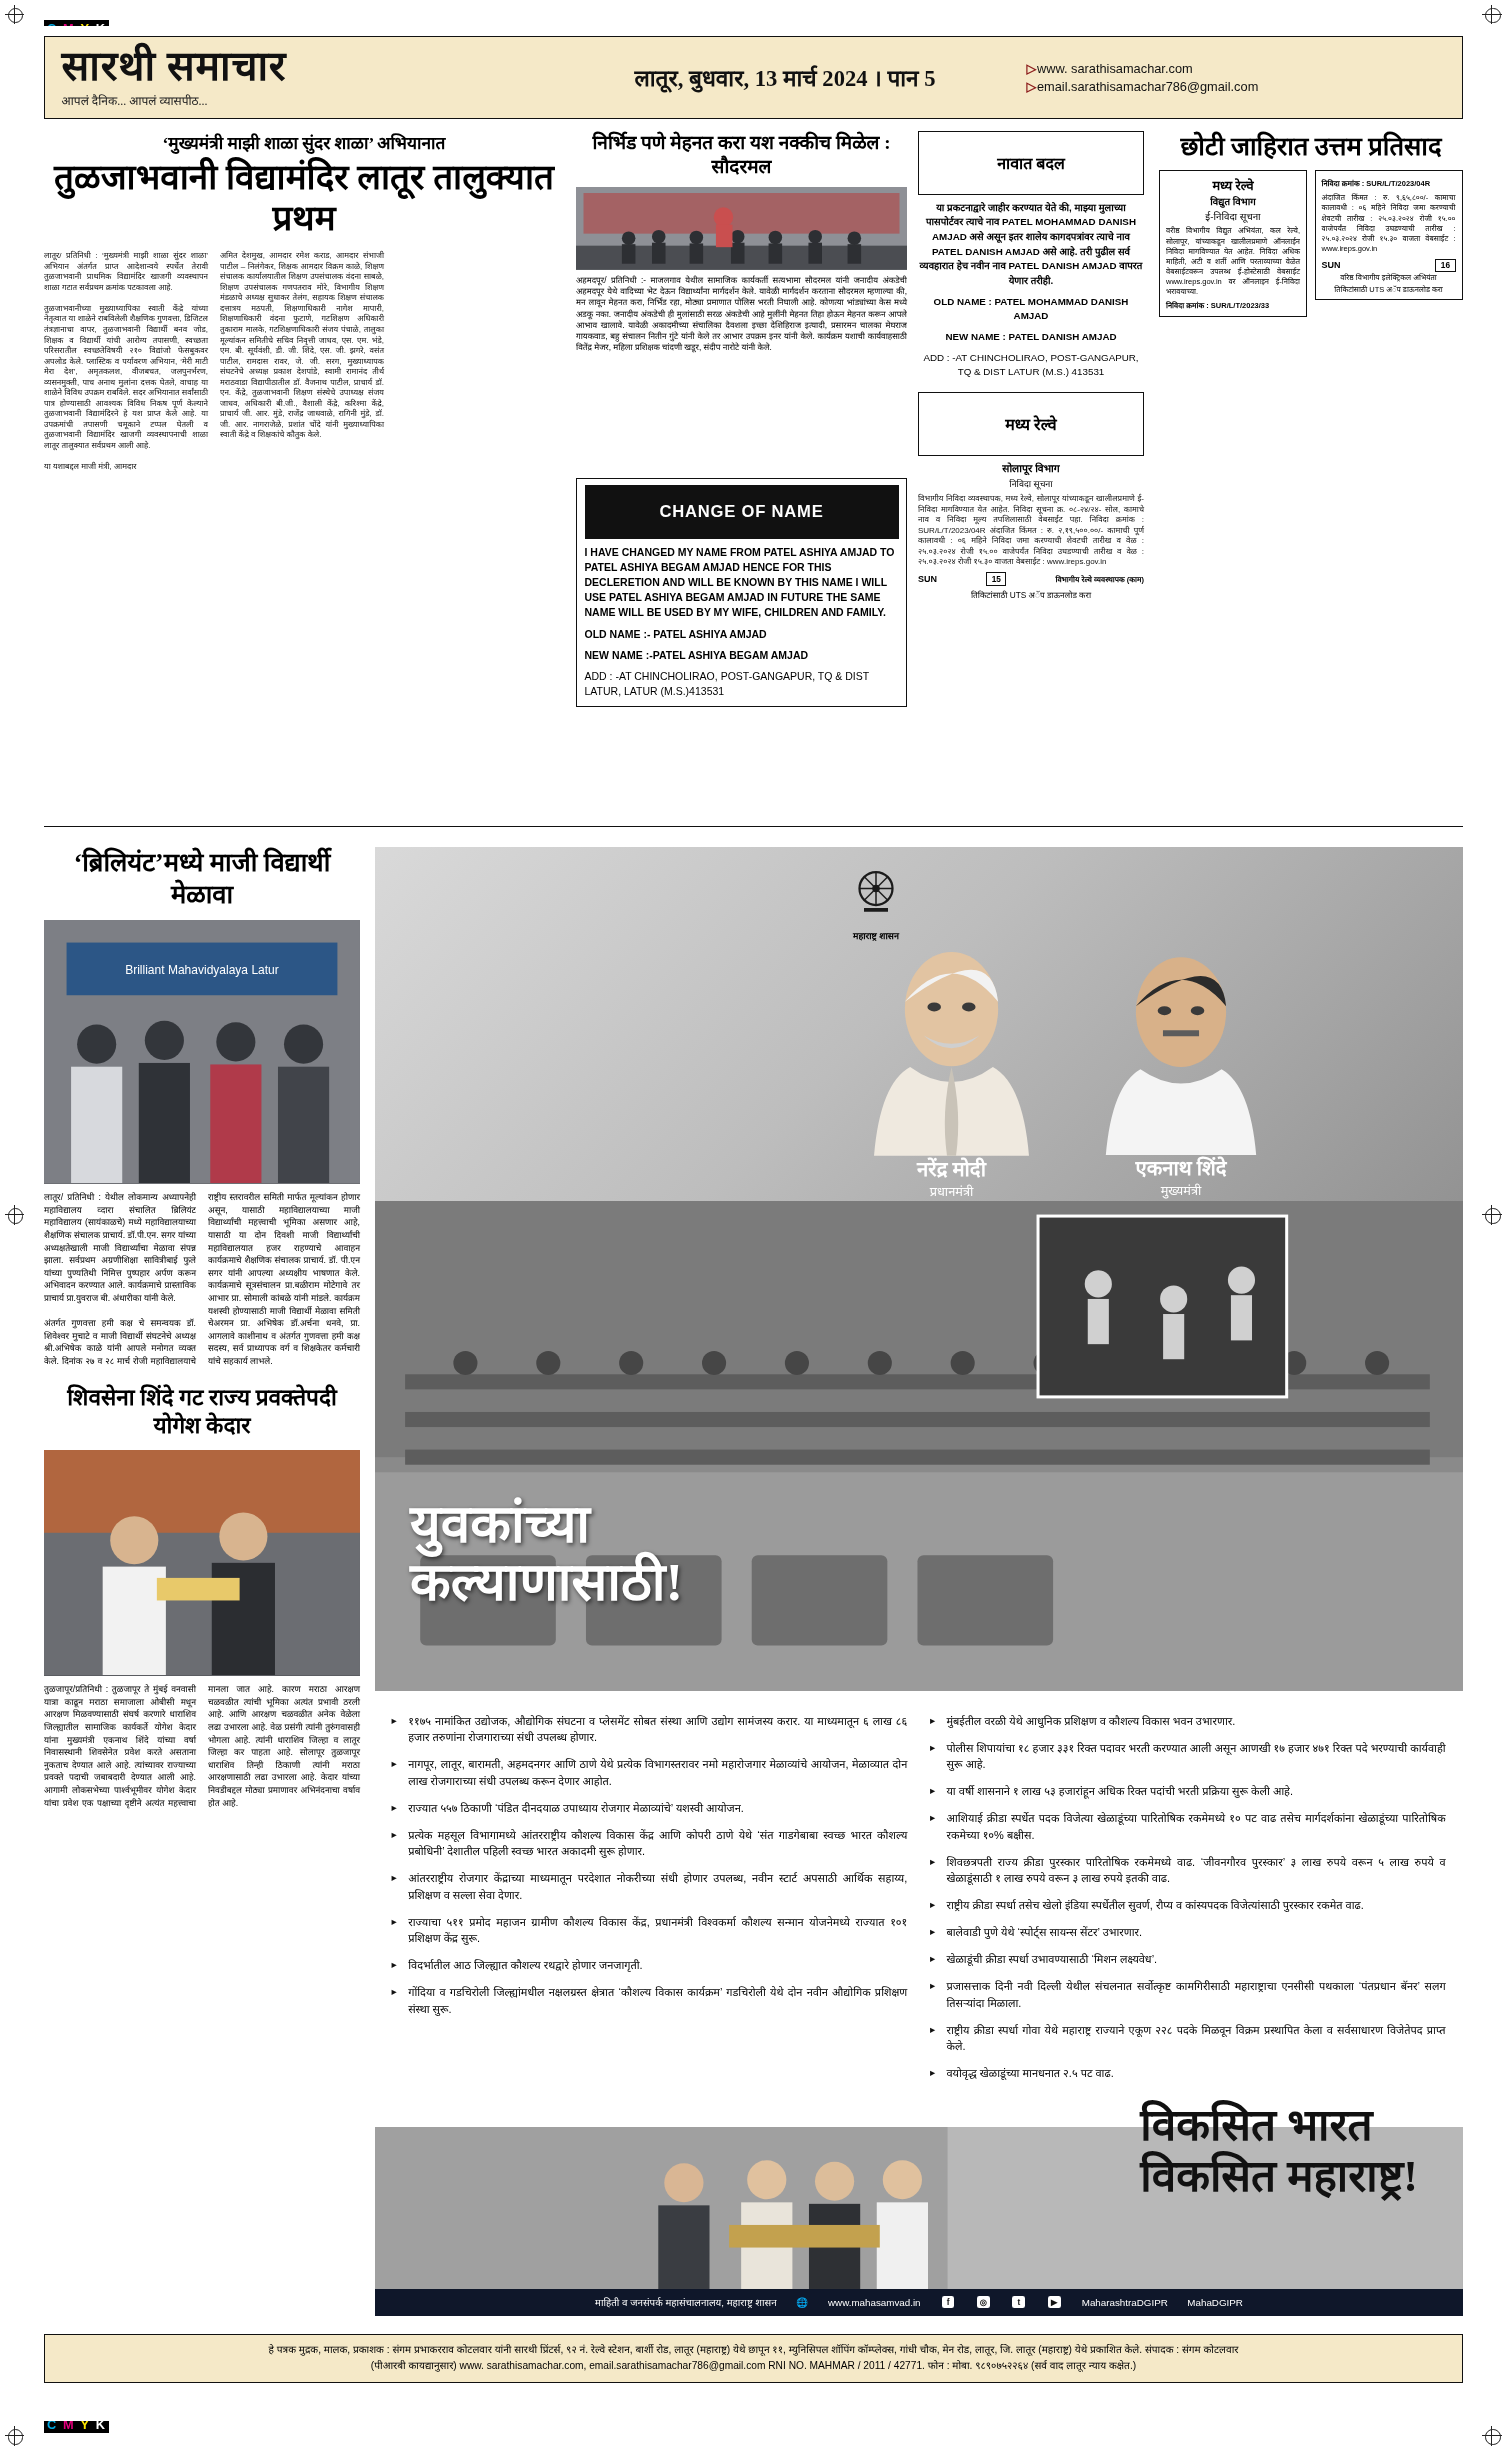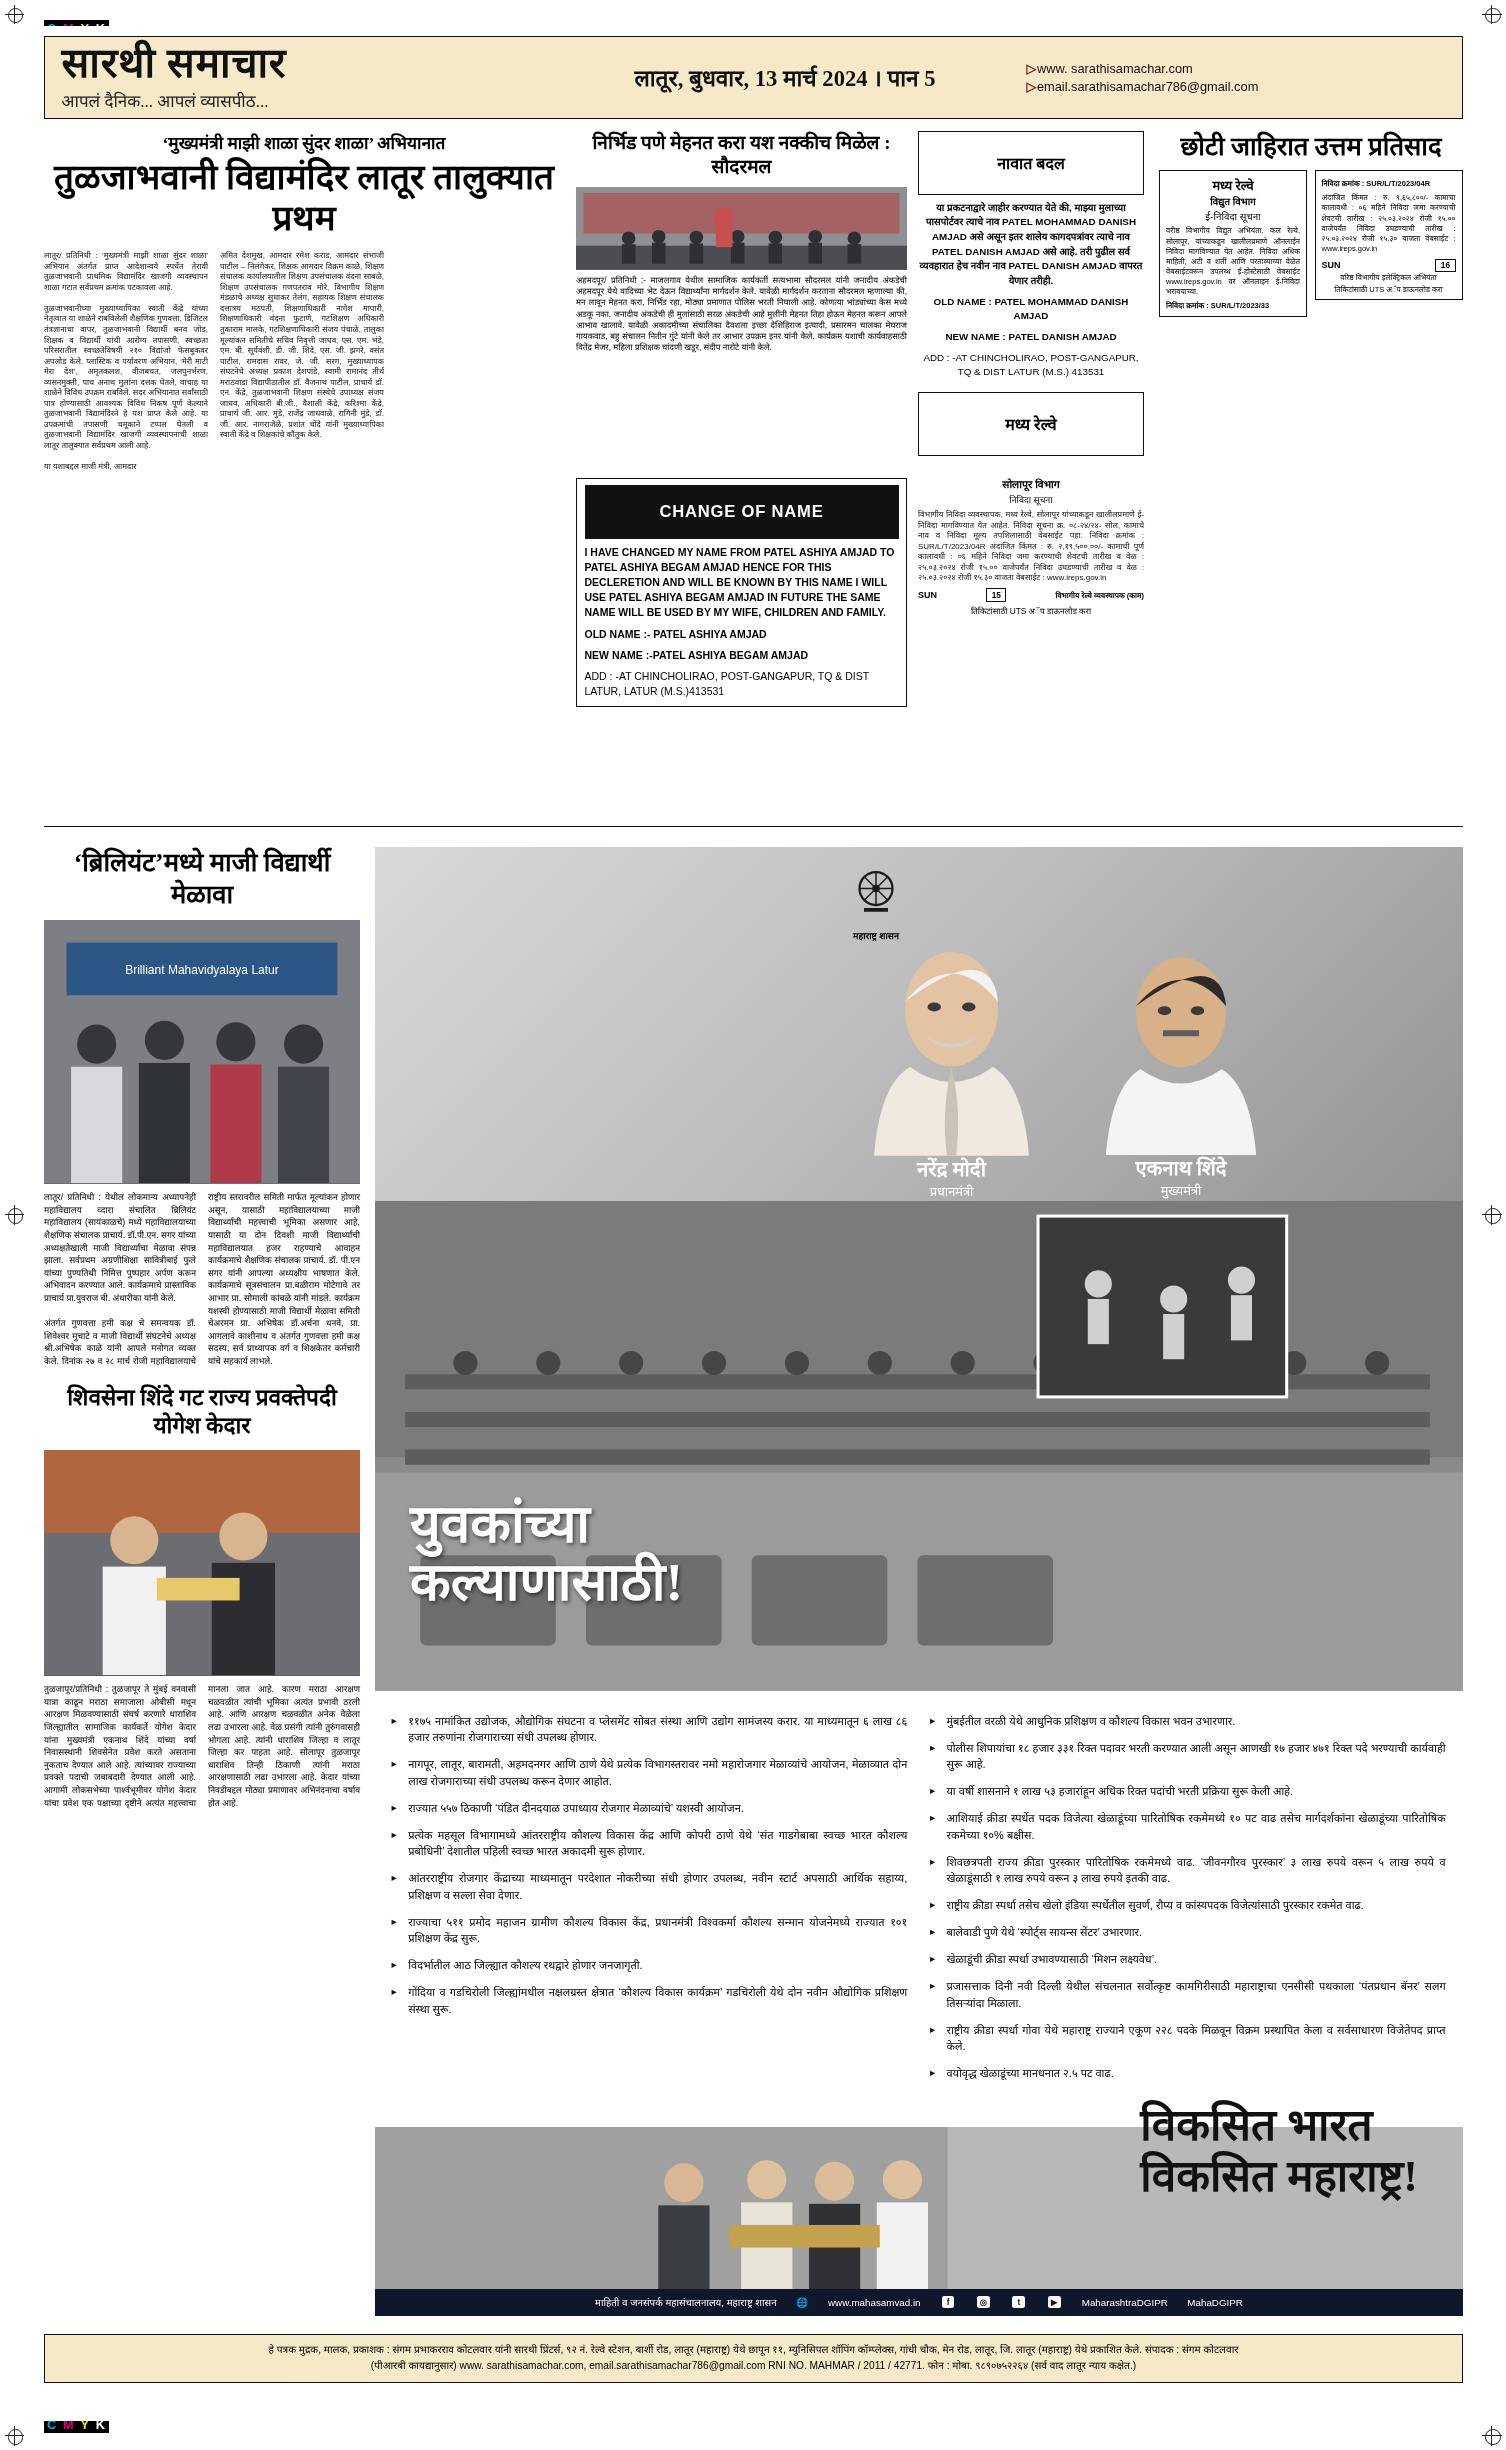--- a/index.html
+++ b/index.html
@@ -20,21 +20,21 @@
   .cmyk .m1{color:#e5007d;background:#000;}
   .cmyk .y1{color:#ffe800;background:#000;}
   .cmyk .k1{color:#ffffff;background:#000;}
 
   .sheet{position:absolute;left:29px;top:25.6px;width:1449px;height:2395px;background:#fff;}
 
   
   .masthead{position:absolute;left:15px;top:10.5px;width:1419px;height:83px;background:#f5e9c8;border:1.5px solid #111;box-sizing:border-box;display:flex;align-items:center;}
   .mast-left{width:482px;padding-left:16.6px;}
   .mast-title{font-family:"Liberation Serif",serif;font-size:41px;font-weight:bold;color:#111;letter-spacing:0.8px;line-height:1;}
-  .mast-sub{font-size:17px;color:#222;margin-top:4.5px;font-family:"Liberation Serif",serif;}
+  .mast-sub{font-size:12px;color:#222;margin-top:4.5px;font-family:"Liberation Serif",serif;}
   .mast-mid{flex:1;text-align:center;font-family:"Liberation Serif",serif;font-size:22.6px;font-weight:bold;color:#111;}
   .mast-right{width:422px;padding-right:13.6px;font-size:12.8px;color:#111;text-align:left;}
   .mast-right div{margin:3.8px 0;}
   .mast-right .mk{display:inline-block;width:10.5px;color:#8b1a1a;font-weight:bold;}
   .rule{position:absolute;background:#111;}
   .just{text-align:justify;}
   .tiny{font-size:8px;line-height:1.32;color:#111;}
 
   
   .s1{position:absolute;left:15px;top:105px;width:520px;}
@@ -219,21 +219,21 @@
     </div>
 
     <div class="c3">
       <div class="hdbox">नावात बदल</div>
       <div class="bd">या प्रकटनाद्वारे जाहीर करण्यात येते की, माझ्या मुलाच्या पासपोर्टवर त्याचे नाव PATEL MOHAMMAD DANISH AMJAD असे असून इतर शालेय कागदपत्रांवर त्याचे नाव PATEL DANISH AMJAD असे आहे. तरी पुढील सर्व व्यवहारात हेच नवीन नाव PATEL DANISH AMJAD वापरत येणार तरीही.</div>
       <div class="bd">OLD NAME : PATEL MOHAMMAD DANISH AMJAD</div>
       <div class="bd">NEW NAME : PATEL DANISH AMJAD</div>
       <div class="bd" style="font-weight:normal;">ADD : -AT CHINCHOLIRAO, POST-GANGAPUR, TQ &amp; DIST LATUR (M.S.) 413531</div>
 
       <div class="hdbox" style="margin-top:12px;">मध्य रेल्वे</div>
-      <div style="text-align:center;font-weight:bold;font-size:10.5px;margin-top:21px;">सोलापूर विभाग</div>
+      <div style="text-align:center;font-weight:bold;font-size:10.5px;margin-top:5px;">सोलापूर विभाग</div>
       <div style="text-align:center;font-size:9px;margin-top:1.5px;">निविदा सूचना</div>
       <div class="tiny just" style="margin-top:4.5px;">विभागीय निविदा व्यवस्थापक, मध्य रेल्वे, सोलापूर यांच्याकडून खालीलप्रमाणे ई-निविदा मागविण्यात येत आहेत. निविदा सूचना क्र. ०८-२४/२४- सोल, कामाचे नाव व निविदा मूल्य तपशिलासाठी वेबसाईट पहा. निविदा क्रमांक : SUR/L/T/2023/04R अंदाजित किंमत : रु. २,१९,५००.००/- कामाची पूर्ण कालावधी : ०६ महिने निविदा जमा करण्याची शेवटची तारीख व वेळ : २५.०३.२०२४ रोजी १५.०० वाजेपर्यंत निविदा उघडण्याची तारीख व वेळ : २५.०३.२०२४ रोजी १५.३० वाजता वेबसाईट : www.ireps.gov.in</div>
       <div class="sunrow">
         <span>SUN</span>
         <span class="sunbox">15</span>
         <span style="font-size:7.5px;">विभागीय रेल्वे व्यवस्थापक (काम)</span>
       </div>
       <div style="font-size:8.3px;text-align:center;margin-top:3px;">तिकिटांसाठी UTS अॅप डाऊनलोड करा</div>
     </div>
 

